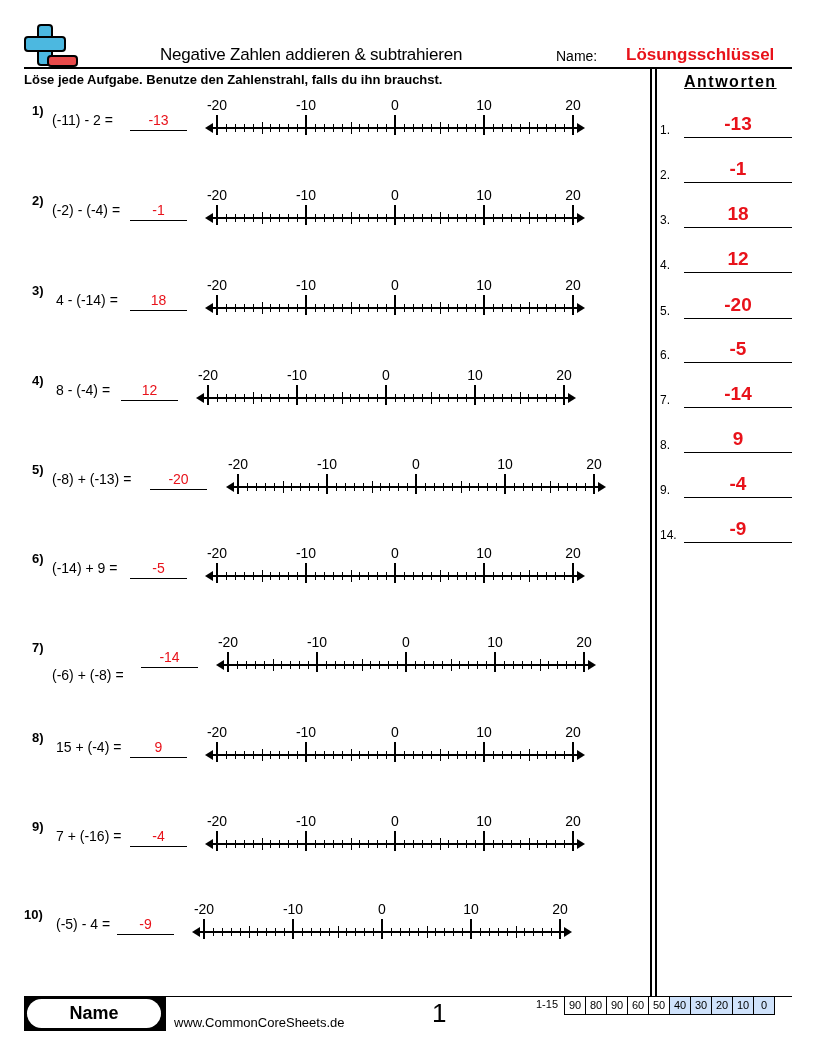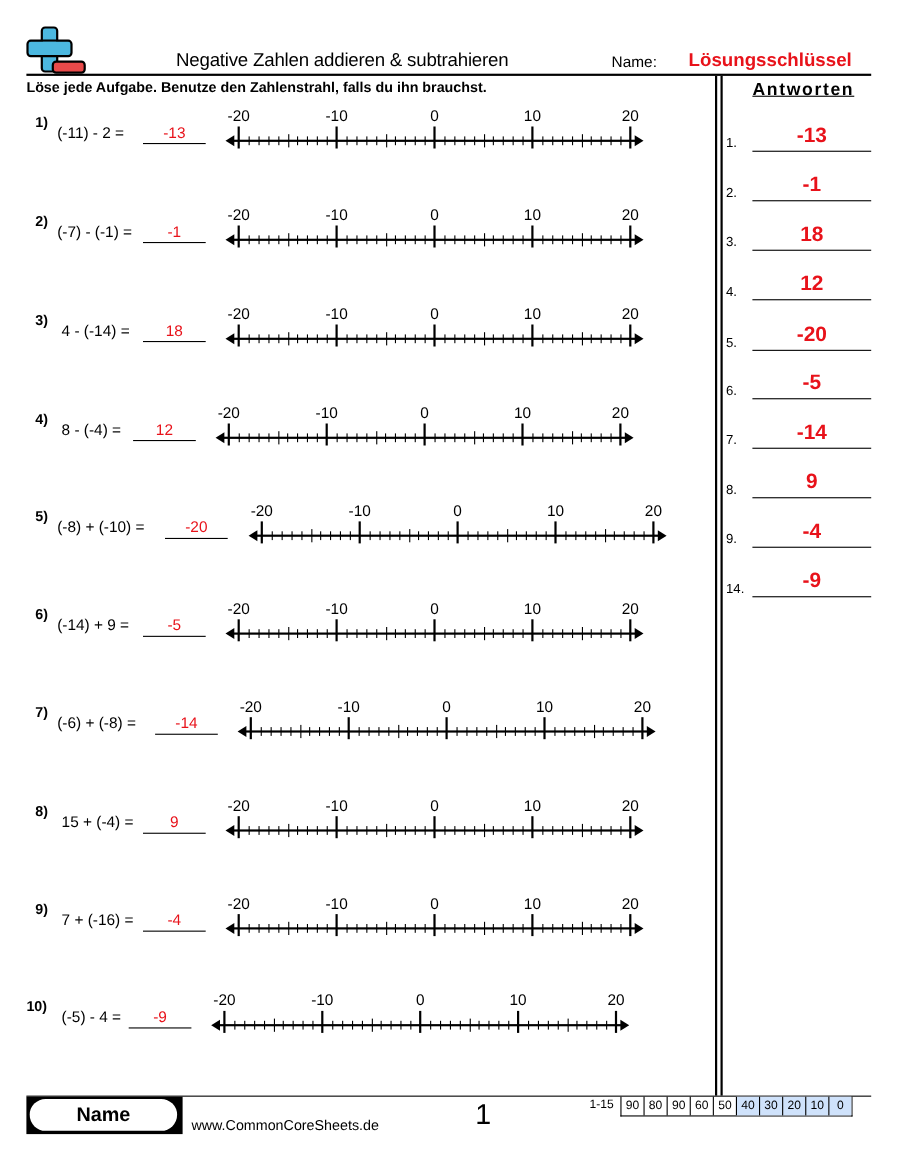--- a/index.html
+++ b/index.html
@@ -116,21 +116,21 @@
         <div class="tick big" style="left: 572px; top: 115px;"></div>
         <div class="lbl" style="left: 217px; top: 97px;">-20</div>
         <div class="lbl" style="left: 306px; top: 97px;">-10</div>
         <div class="lbl" style="left: 395px; top: 97px;">0</div>
         <div class="lbl" style="left: 484px; top: 97px;">10</div>
         <div class="lbl" style="left: 573px; top: 97px;">20</div>
       </div>
     </div>
     <div>
       <div class="abs prob-num" style="left: 32px; top: 193px;">2)</div>
-      <div class="abs prob-eq" style="left: 52px; top: 202px;">(-7) - (-1) =</div>
+      <div class="abs prob-eq" style="left: 52px; top: 202px;">(-2) - (-4) =</div>
       <div class="abs prob-ans" style="left: 130px; width: 57px; top: 202px;">-1</div>
       <div class="abs prob-line" style="left: 130px; width: 57px; top: 220px;"></div>
       <div class="nl" style="left: 0px; top: 0px;">
         <div class="axis" style="left: 211px; width: 368px; top: 217px;"></div>
         <div class="arrow-l" style="left: 205px; top: 213px;"></div>
         <div class="arrow-r" style="left: 577px; top: 213px;"></div>
         <div class="tick big" style="left: 216px; top: 205px;"></div>
         <div class="tick small" style="left: 225.9px; top: 214px;"></div>
         <div class="tick small" style="left: 234.8px; top: 214px;"></div>
         <div class="tick small" style="left: 243.7px; top: 214px;"></div>
@@ -287,21 +287,21 @@
         <div class="tick big" style="left: 563px; top: 385px;"></div>
         <div class="lbl" style="left: 208px; top: 367px;">-20</div>
         <div class="lbl" style="left: 297px; top: 367px;">-10</div>
         <div class="lbl" style="left: 386px; top: 367px;">0</div>
         <div class="lbl" style="left: 475px; top: 367px;">10</div>
         <div class="lbl" style="left: 564px; top: 367px;">20</div>
       </div>
     </div>
     <div>
       <div class="abs prob-num" style="left: 32px; top: 462px;">5)</div>
-      <div class="abs prob-eq" style="left: 52px; top: 471px;">(-8) + (-10) =</div>
+      <div class="abs prob-eq" style="left: 52px; top: 471px;">(-8) + (-13) =</div>
       <div class="abs prob-ans" style="left: 150px; width: 57px; top: 471px;">-20</div>
       <div class="abs prob-line" style="left: 150px; width: 57px; top: 489px;"></div>
       <div class="nl" style="left: 0px; top: 0px;">
         <div class="axis" style="left: 232px; width: 368px; top: 486px;"></div>
         <div class="arrow-l" style="left: 226px; top: 482px;"></div>
         <div class="arrow-r" style="left: 598px; top: 482px;"></div>
         <div class="tick big" style="left: 237px; top: 474px;"></div>
         <div class="tick small" style="left: 246.9px; top: 483px;"></div>
         <div class="tick small" style="left: 255.8px; top: 483px;"></div>
         <div class="tick small" style="left: 264.7px; top: 483px;"></div>
@@ -401,21 +401,21 @@
         <div class="tick big" style="left: 572px; top: 563px;"></div>
         <div class="lbl" style="left: 217px; top: 545px;">-20</div>
         <div class="lbl" style="left: 306px; top: 545px;">-10</div>
         <div class="lbl" style="left: 395px; top: 545px;">0</div>
         <div class="lbl" style="left: 484px; top: 545px;">10</div>
         <div class="lbl" style="left: 573px; top: 545px;">20</div>
       </div>
     </div>
     <div>
       <div class="abs prob-num" style="left: 32px; top: 640px;">7)</div>
-      <div class="abs prob-eq" style="left: 52px; top: 649px;">(-6) + (-8) =</div>
+      <div class="abs prob-eq" style="left: 52px; top: 667px;">(-6) + (-8) =</div>
       <div class="abs prob-ans" style="left: 141px; width: 57px; top: 649px;">-14</div>
       <div class="abs prob-line" style="left: 141px; width: 57px; top: 667px;"></div>
       <div class="nl" style="left: 0px; top: 0px;">
         <div class="axis" style="left: 222px; width: 368px; top: 664px;"></div>
         <div class="arrow-l" style="left: 216px; top: 660px;"></div>
         <div class="arrow-r" style="left: 588px; top: 660px;"></div>
         <div class="tick big" style="left: 227px; top: 652px;"></div>
         <div class="tick small" style="left: 236.9px; top: 661px;"></div>
         <div class="tick small" style="left: 245.8px; top: 661px;"></div>
         <div class="tick small" style="left: 254.7px; top: 661px;"></div>

